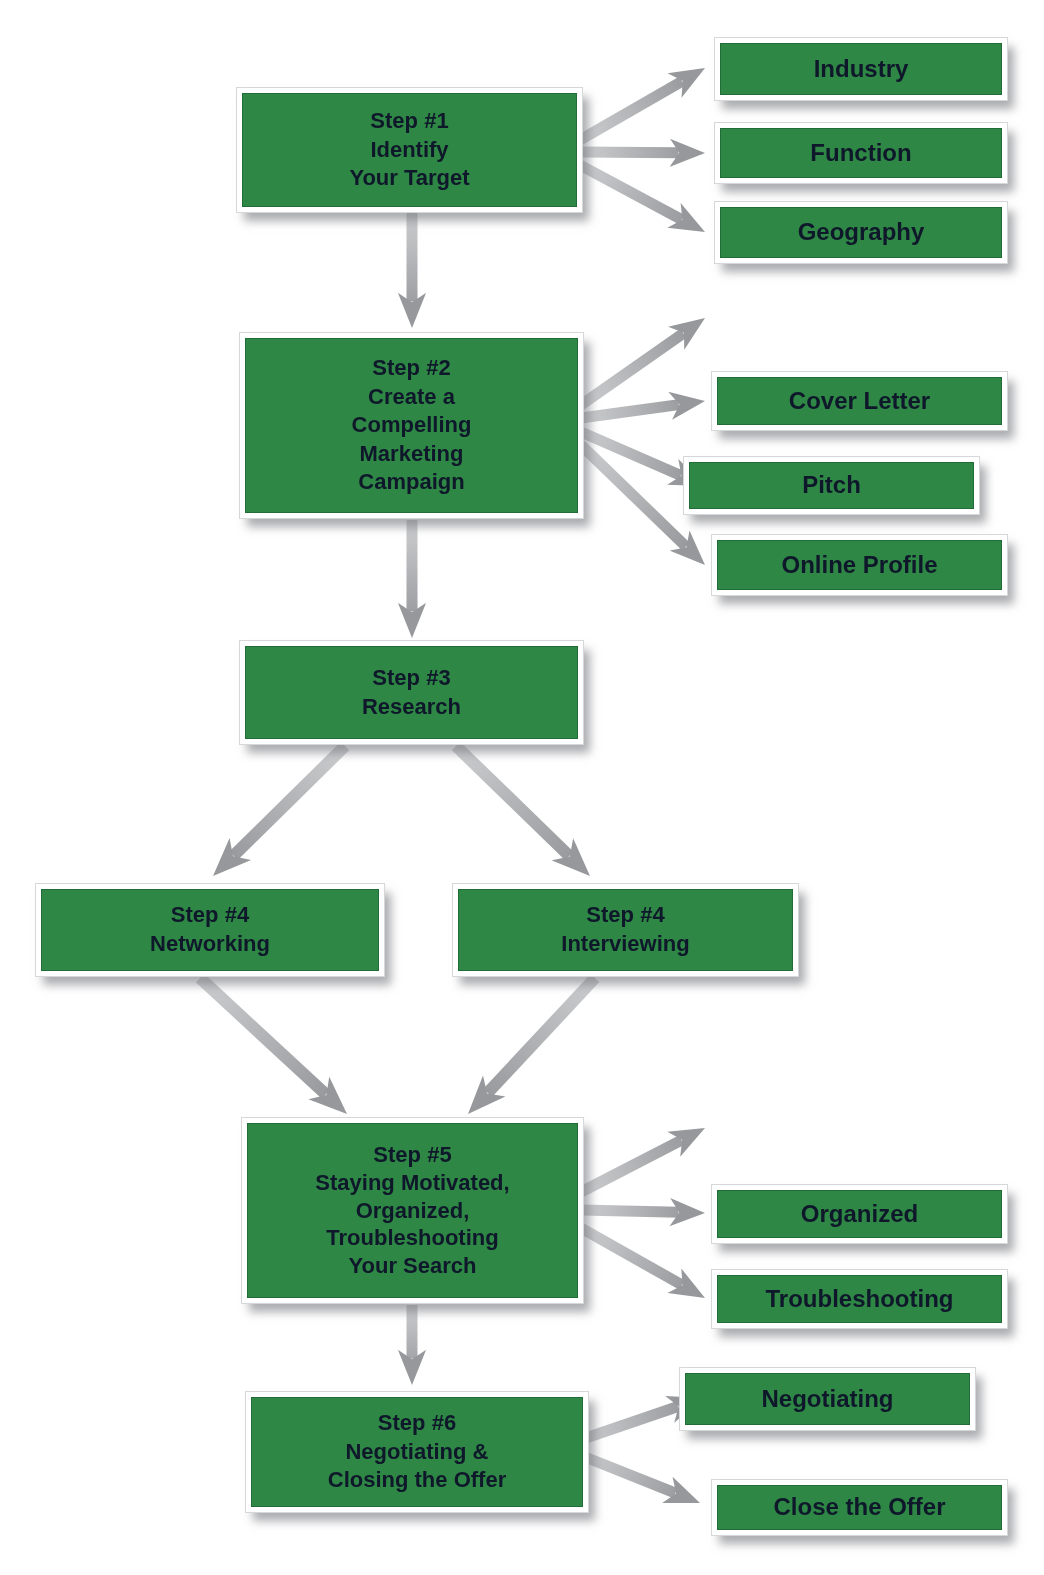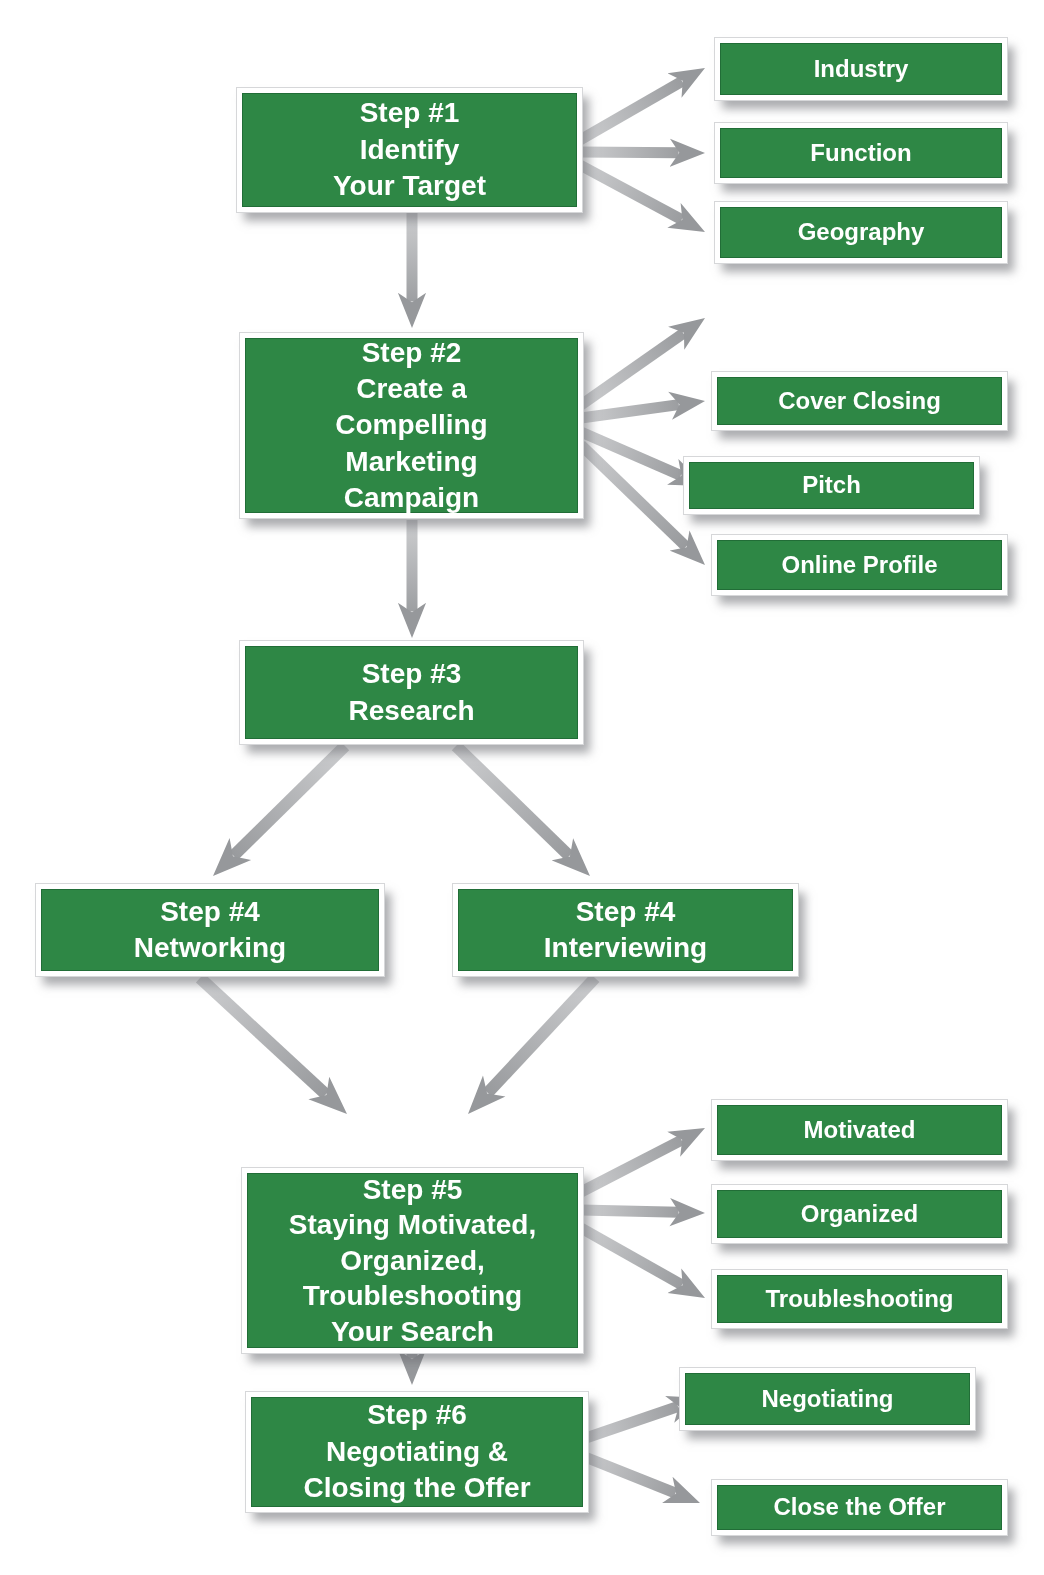--- a/index.html
+++ b/index.html
@@ -11,37 +11,37 @@
     overflow:hidden;
   }
   #arrows{position:absolute;left:0;top:0;width:1044px;height:1575px;z-index:1;}
   .node{
     position:absolute;
     z-index:2;
     box-sizing:border-box;
     background:#2e8745;
     border:5px solid #ffffff;
     box-shadow:0 0 0 1px #d6d7d9, 7px 9px 9px rgba(104,106,111,0.55), inset 0 0 0 1px rgba(15,70,35,0.4);
-    color:#ffffff;
+    color:#0f172a;
     font-weight:bold;
     display:flex;align-items:center;justify-content:center;
     text-align:center;
     white-space:pre-line;
   }
-  .main{font-size:28px;line-height:1.3;}
+  .main{font-size:22px;line-height:1.3;}
   .main.tight{line-height:1.27;}
   .sat{font-size:24px;line-height:1.1;}
 
   
   #n-step1{left:237px;top:88px;width:345px;height:124px;}
   #n-step2{left:240px;top:333px;width:343px;height:185px;}
   #n-step3{left:240px;top:641px;width:343px;height:103px;}
   #n-step4a{left:36px;top:884px;width:348px;height:92px;}
   #n-step4b{left:453px;top:884px;width:345px;height:92px;}
-  #n-step5{left:242px;top:1168px;width:341px;height:185px;}
+  #n-step5{left:242px;top:1118px;width:341px;height:185px;}
   #n-step6{left:246px;top:1392px;width:342px;height:120px;}
 
   
   #n-industry{left:715px;top:38px;width:292px;height:62px;}
   #n-function{left:715px;top:123px;width:292px;height:60px;}
   #n-geography{left:715px;top:202px;width:292px;height:61px;}
   #n-resume{left:712px;top:288px;width:295px;height:60px;}
   #n-cover-letter{left:712px;top:372px;width:295px;height:58px;}
   #n-pitch{left:684px;top:457px;width:295px;height:57px;}
   #n-online-profile{left:712px;top:535px;width:295px;height:60px;}
@@ -179,23 +179,22 @@
 Troubleshooting
 Your Search</div>
   <div class="node main" id="n-step6">Step #6
 Negotiating &amp;
 Closing the Offer</div>
 
   <div class="node sat" id="n-industry">Industry</div>
   <div class="node sat" id="n-function">Function</div>
   <div class="node sat" id="n-geography">Geography</div>
 
-  <div class="node sat" id="n-cover-letter">Cover Closing</div>
+  <div class="node sat" id="n-cover-letter">Cover Letter</div>
   <div class="node sat" id="n-pitch">Pitch</div>
   <div class="node sat" id="n-online-profile">Online Profile</div>
 
-  <div class="node sat" id="n-motivated">Motivated</div>
   <div class="node sat" id="n-organized">Organized</div>
   <div class="node sat" id="n-troubleshooting">Troubleshooting</div>
 
   <div class="node sat" id="n-negotiating">Negotiating</div>
   <div class="node sat" id="n-close-offer">Close the Offer</div>
 </div>
 
 </body></html>

